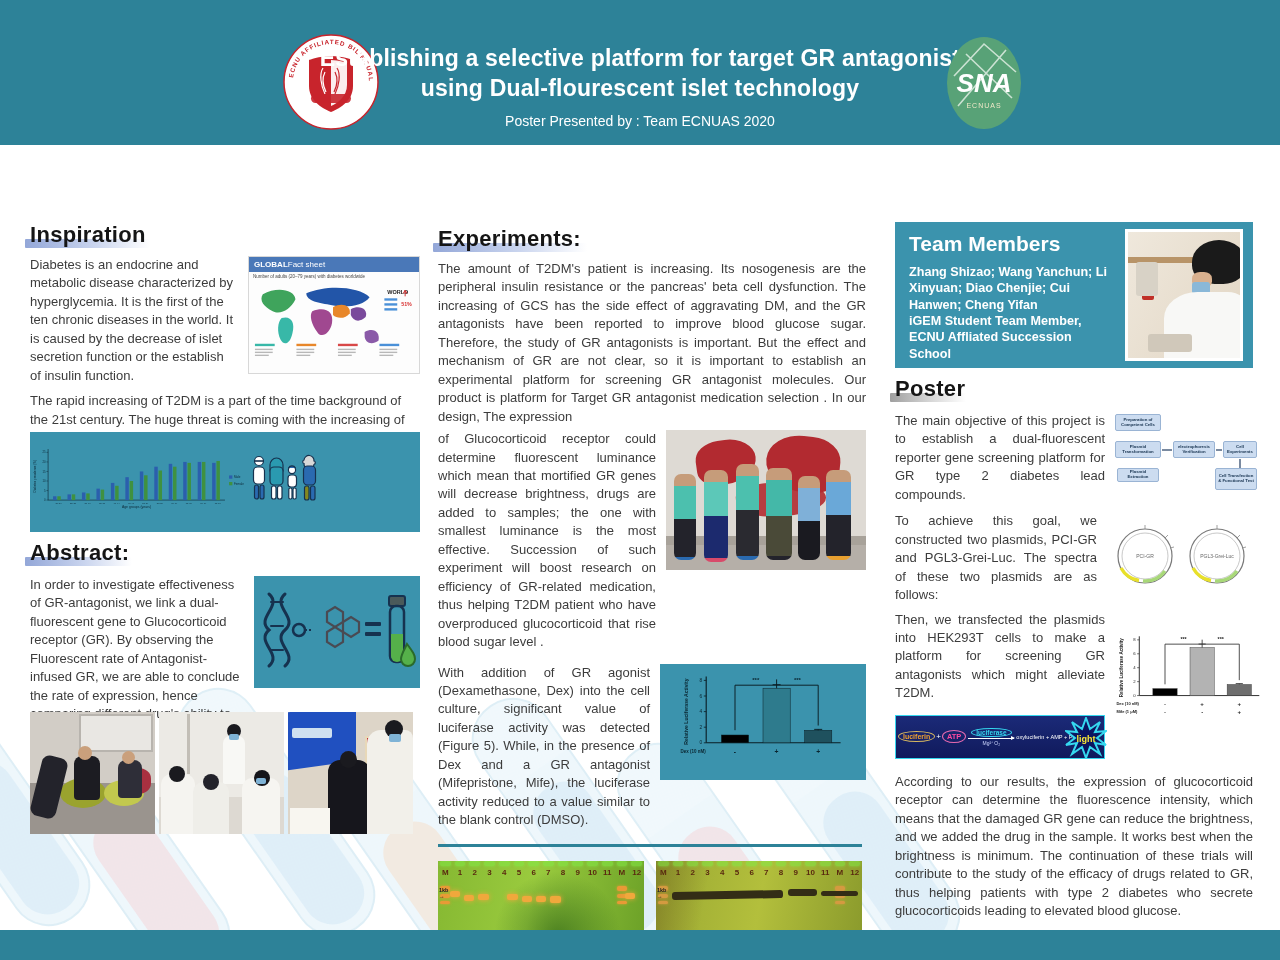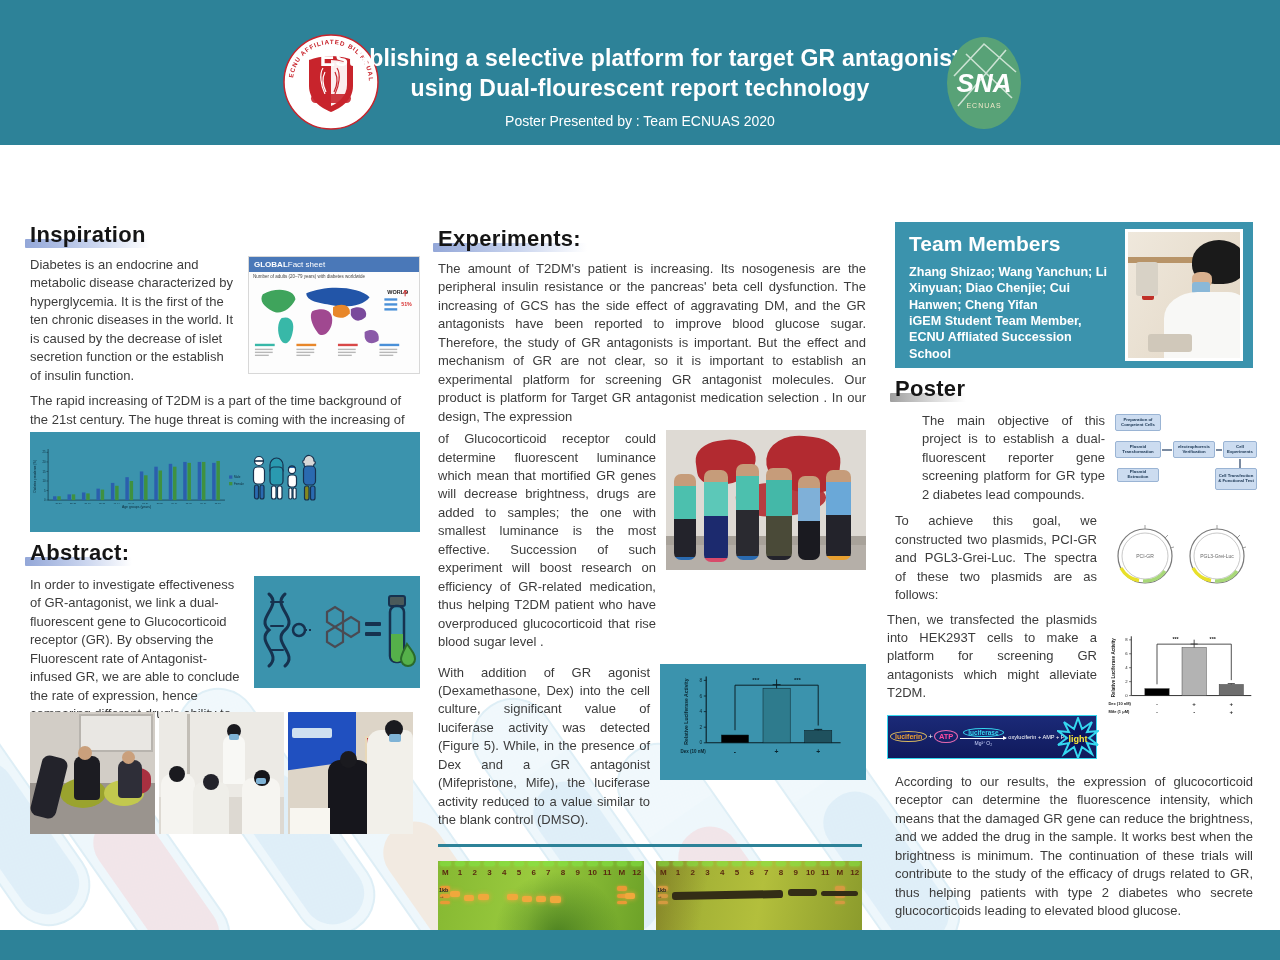--- a/index.html
+++ b/index.html
@@ -117,21 +117,21 @@
         <textPath href="#arcT" startOffset="4">ECNU AFFILIATED BILINGUAL SCHOOL</textPath>
       </text>
       <path d="M48,22 C60,22 70,26 70,26 L70,52 C70,66 58,74 48,78 C38,74 26,66 26,52 L26,26 C26,26 36,22 48,22 Z" fill="#c8242c"></path>
       <path d="M48,26 C56,26 64,29 64,29 L64,51 C64,62 55,69 48,72 L48,26 Z" fill="#ffffff" opacity=".92"></path>
       <path d="M54,34 C58,40 56,52 52,60 M52,38 C55,44 54,52 51,58" stroke="#c8242c" stroke-width="1.2" fill="none"></path>
       <path d="M40,34 C36,40 38,52 42,60 M42,38 C39,44 40,52 43,58" stroke="#ffffff" stroke-width="1.2" fill="none"></path>
       <rect x="28" y="60" width="40" height="9" rx="4.5" fill="#c8242c" opacity=".9"></rect>
     </svg>
     <div class="title-wrap">
       <div class="title-line">Establishing a selective platform for target GR antagonist</div>
-      <div class="title-line">using Dual-flourescent report technology</div>
+      <div class="title-line">using Dual-flourescent islet technology</div>
       <div class="subtitle">Poster Presented by : Team ECNUAS 2020</div>
     </div>
     <svg class="sna-logo" viewBox="0 0 76 94">
       <ellipse cx="38" cy="47" rx="37" ry="46" fill="#58a277"></ellipse>
       <path d="M8,40 L38,8 L70,36 M12,70 L60,14 M20,18 L66,62" stroke="#e8f2ea" stroke-width="1.6" fill="none" opacity=".8"></path>
       <text x="38" y="56" font-size="26" font-weight="bold" fill="#ffffff" text-anchor="middle" font-style="italic">SNA</text>
       <text x="38" y="72" font-size="7" fill="#f0e8c8" text-anchor="middle" letter-spacing="1">ECNUAS</text>
     </svg>
   </div>
 
@@ -505,21 +505,21 @@
       <div class="p-shape" style="right:28px;top:40px;width:20px;height:16px;background:#d8b08e;border-radius:40%;"></div>
       <div class="p-shape" style="right:30px;top:50px;width:18px;height:12px;background:#8ab8d8;border-radius:3px;"></div>
       <div class="p-shape" style="right:-8px;bottom:0;width:84px;height:66px;background:#f8f8f6;border-radius:40% 24% 0 0;"></div>
       <div class="p-shape" style="left:20px;bottom:6px;width:44px;height:18px;background:#d0c8ba;border-radius:3px;"></div>
     </div>
   </div>
 
   <div class="sec" style="left:895px;top:376px;width:362px;">
     <div class="sec-h"><span>Poster</span><div class="h-bar bar-gray"></div></div>
     <div class="row" style="margin-top:10px;">
-      <div class="body-txt just" style="width:212px;margin-left:27px;">The main objective of this project is to establish a dual-fluorescent reporter gene screening platform for GR type 2 diabetes lead compounds.</div>
+      <div class="body-txt just" style="width:212px;">The main objective of this project is to establish a dual-fluorescent reporter gene screening platform for GR type 2 diabetes lead compounds.</div>
       <div class="flowchart" id="flowchart">
           <div class="fc-box" style="left: 0px; top: 2px; width: 46px; height: 17px;">Preparation of Competent Cells</div>
           <div class="fc-box" style="left: 0px; top: 29px; width: 46px; height: 17px;">Plasmid Transformation</div>
           <div class="fc-box" style="left: 2px; top: 56px; width: 42px; height: 14px;">Plasmid Extraction</div>
           <div class="fc-box" style="left: 58px; top: 29px; width: 42px; height: 17px;">electrophoresis Verification</div>
           <div class="fc-box" style="left: 108px; top: 29px; width: 34px; height: 17px;">Cell Experiments</div>
           <div class="fc-box" style="left: 100px; top: 56px; width: 42px; height: 22px;">Cell Transfection &amp; Functional Test</div>
           <div class="fc-arrow" style="left: 47px; top: 37px; width: 10px; height: 1.6px;"></div>
           <div class="fc-arrow" style="left: 101px; top: 37px; width: 6px; height: 1.6px;"></div>
           <div class="fc-arrow" style="left: 124px; top: 47px; width: 1.6px; height: 9px;"></div>
@@ -535,21 +535,21 @@
           <path d="M63,36 l4,-1 M58,26 l3,-3 M38,17 l0,-4" stroke="#888" stroke-width="0.8"></path>
           <text x="38" y="45.5" font-size="5" fill="#666" text-anchor="middle">PCI-GR</text>
           <circle cx="110" cy="44" r="27" fill="none" stroke="#7a7a7a" stroke-width="1.2"></circle>
           <circle cx="110" cy="44" r="23" fill="none" stroke="#b0b0b0" stroke-width="0.7"></circle>
           <path d="M86,56 A25,25 0 0 0 104,68.5" fill="none" stroke="#e8e02a" stroke-width="3.5"></path>
           <path d="M108,69 A25,25 0 0 0 130,59" fill="none" stroke="#a8d878" stroke-width="3.5"></path>
           <path d="M135,36 l4,-1 M130,26 l3,-3 M110,17 l0,-4" stroke="#888" stroke-width="0.8"></path>
           <text x="110" y="45.5" font-size="5" fill="#666" text-anchor="middle">PGL3-Grei-Luc</text>
         </svg>
     </div>
-    <div class="row" style="margin-top:6px;justify-content:flex-end;">
+    <div class="row" style="margin-top:6px;">
       <div style="width:212px;">
         <div class="body-txt just">Then, we transfected the plasmids into HEK293T cells to make a platform for screening GR antagonists which might alleviate T2DM.</div>
         <div class="reaction">
           <span class="rx-oval rx-luciferin">luciferin</span>
           <span class="rx-plus">+</span>
           <span class="rx-oval rx-atp">ATP</span>
           <span class="rx-frac">
             <span class="rx-enzyme">luciferase</span>
             <span class="rx-arrowline"></span>
             <span class="rx-cond">Mg²⁺ O₂</span>

